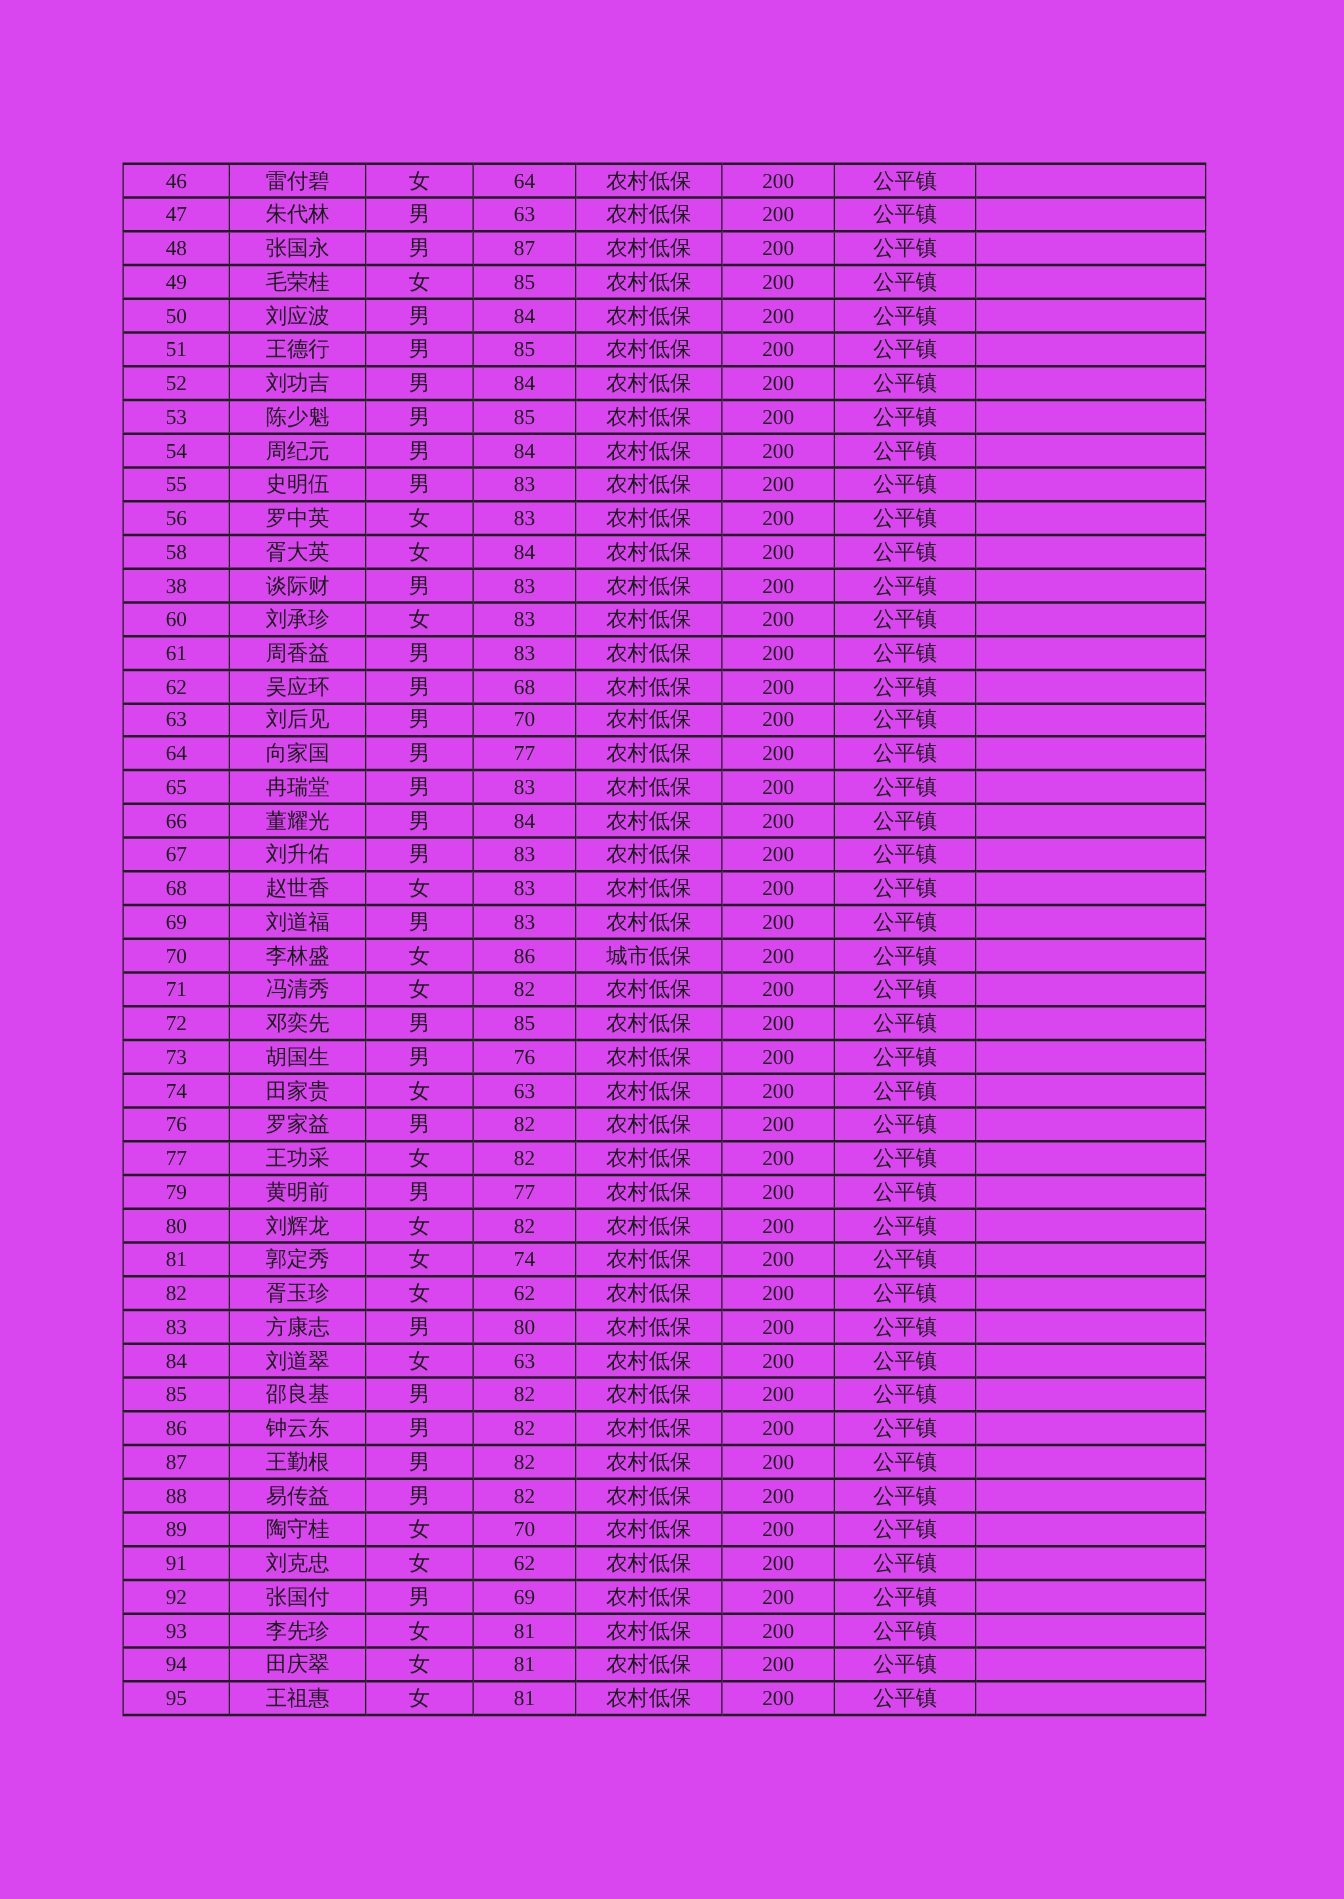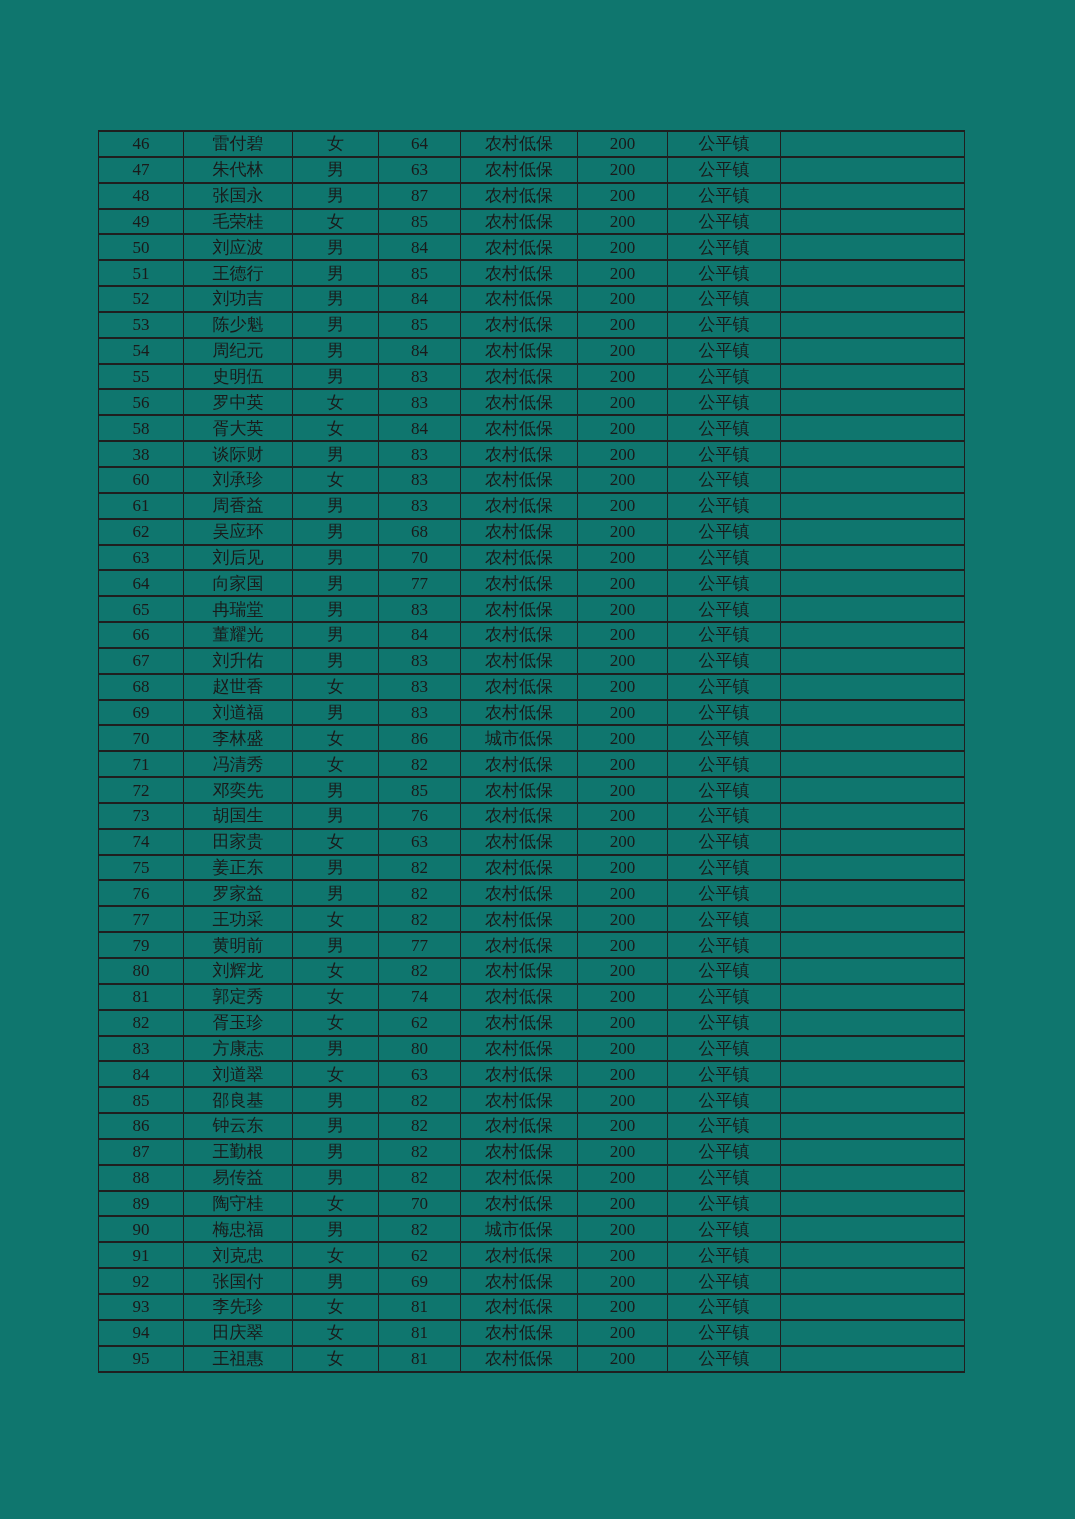--- a/index.html
+++ b/index.html
@@ -4,21 +4,21 @@
 <style>
   html, body {
     margin: 0;
     padding: 0;
     background: #ffffff;
   }
   .page {
     position: relative;
     width: 1075px;
     height: 1519px;
-    background: #0f766e;
+    background: #d946ef;
     overflow: hidden;
     font-family: "Liberation Serif", "DejaVu Serif", serif;
   }
   table.welfare {
     position: absolute;
     left: 98px;
     top: 130px;
     width: 866px;
     height: 1243px;
     border-collapse: collapse;
@@ -330,30 +330,20 @@
           <td>74</td>
           <td>田家贵</td>
           <td>女</td>
           <td>63</td>
           <td>农村低保</td>
           <td>200</td>
           <td>公平镇</td>
           <td></td>
         </tr>
         <tr>
-          <td>75</td>
-          <td>姜正东</td>
-          <td>男</td>
-          <td>82</td>
-          <td>农村低保</td>
-          <td>200</td>
-          <td>公平镇</td>
-          <td></td>
-        </tr>
-        <tr>
           <td>76</td>
           <td>罗家益</td>
           <td>男</td>
           <td>82</td>
           <td>农村低保</td>
           <td>200</td>
           <td>公平镇</td>
           <td></td>
         </tr>
         <tr>
@@ -465,30 +455,20 @@
           <td>200</td>
           <td>公平镇</td>
           <td></td>
         </tr>
         <tr>
           <td>89</td>
           <td>陶守桂</td>
           <td>女</td>
           <td>70</td>
           <td>农村低保</td>
-          <td>200</td>
-          <td>公平镇</td>
-          <td></td>
-        </tr>
-        <tr>
-          <td>90</td>
-          <td>梅忠福</td>
-          <td>男</td>
-          <td>82</td>
-          <td>城市低保</td>
           <td>200</td>
           <td>公平镇</td>
           <td></td>
         </tr>
         <tr>
           <td>91</td>
           <td>刘克忠</td>
           <td>女</td>
           <td>62</td>
           <td>农村低保</td>

